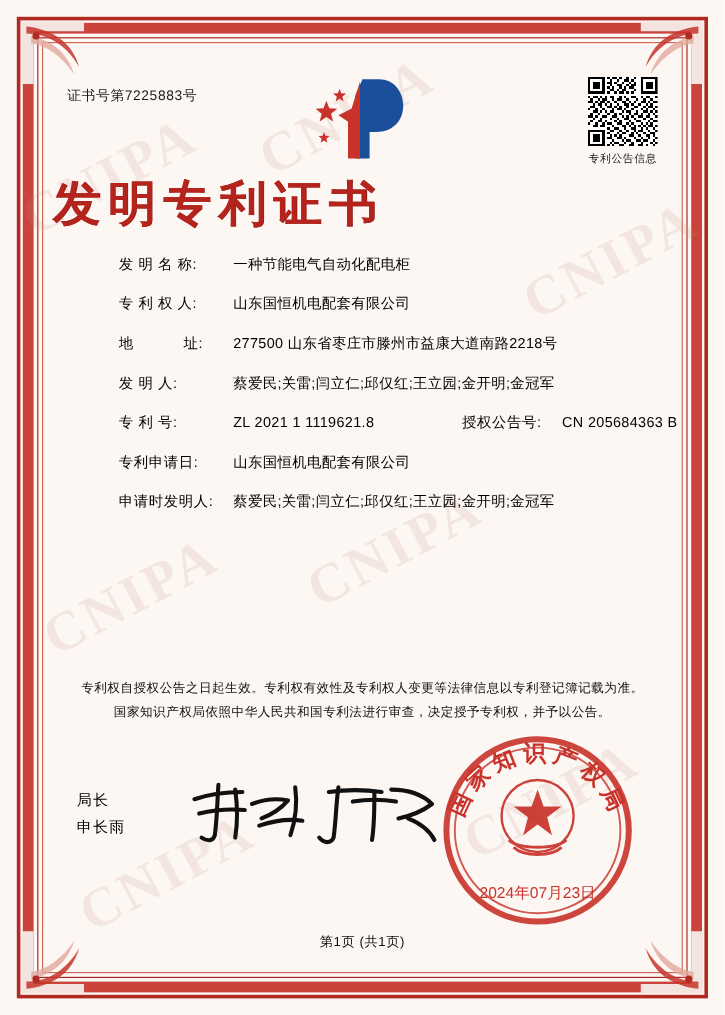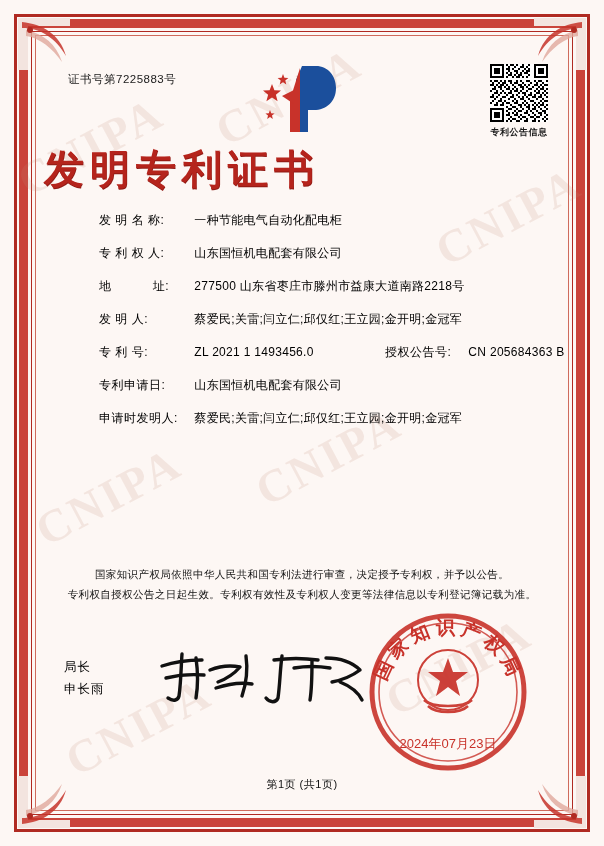--- a/index.html
+++ b/index.html
@@ -98,21 +98,21 @@
   .content {
     position: absolute;
     left: 44px;
     top: 44px;
     right: 44px;
     bottom: 44px;
   }
 
   .cert-no {
     position: absolute;
-    left: 24px;
+    left: 12px;
     top: 28px;
     font-size: 11.5px;
     color: #1a1a1a;
     letter-spacing: 0.5px;
   }
 
   .emblem {
     position: absolute;
     left: 50%;
     top: 16px;
@@ -133,21 +133,20 @@
     height: 58px;
     margin: 0 auto;
     display: block;
   }
   .qr-caption {
     margin-top: 4px;
     font-size: 9px;
     color: #1a1a1a;
     white-space: nowrap;
     letter-spacing: 0.5px;
-    font-weight: bold;
   }
 
   .main-title {
     position: absolute;
     left: 0;
     right: 0;
     top: 98px;
     text-align: left;
     font-family: "Liberation Serif", serif;
     font-weight: bold;
@@ -547,43 +546,43 @@
         <span class="fv">277500 山东省枣庄市滕州市益康大道南路2218号</span>
       </div>
 
       <div class="field-row">
         <span class="fl">发 明 人:</span>
         <span class="fv">蔡爱民;关雷;闫立仁;邱仅红;王立园;金开明;金冠军</span>
       </div>
 
       <div class="field-row">
         <span class="fl">专 利 号:</span>
-        <span class="fv">ZL 2021 1 1493456.0</span>
+        <span class="fv">ZL 2021 1 1119621.8</span>
         <span class="col2">
           <span class="fl">授权公告号:</span>
           <span class="fv">CN 205684363 B</span>
         </span>
       </div>
 
 
       <div class="field-row">
         <span class="fl wide">专利申请日:</span>
         <span class="fv">山东国恒机电配套有限公司</span>
       </div>
 
       <div class="field-row">
         <span class="fl wide">申请时发明人:</span>
         <span class="fv">蔡爱民;关雷;闫立仁;邱仅红;王立园;金开明;金冠军</span>
       </div>
 
     </div>
 
     <div class="notice">
+      <div>专利权自授权公告之日起生效。专利权有效性及专利权人变更等法律信息以专利登记簿记载为准。</div>
       <div>国家知识产权局依照中华人民共和国专利法进行审查，决定授予专利权，并予以公告。</div>
-      <div>专利权自授权公告之日起生效。专利权有效性及专利权人变更等法律信息以专利登记簿记载为准。</div>
     </div>
 
     <div class="sig-block">
       <div>局长</div>
       <div>申长雨</div>
     </div>
 
     <svg class="handwriting" viewBox="0 0 220 60">
       <g fill="none" stroke="#111111" stroke-width="3.4" stroke-linecap="round" stroke-linejoin="round">
         <path d="M8,18 C20,14 34,12 48,12"></path>

